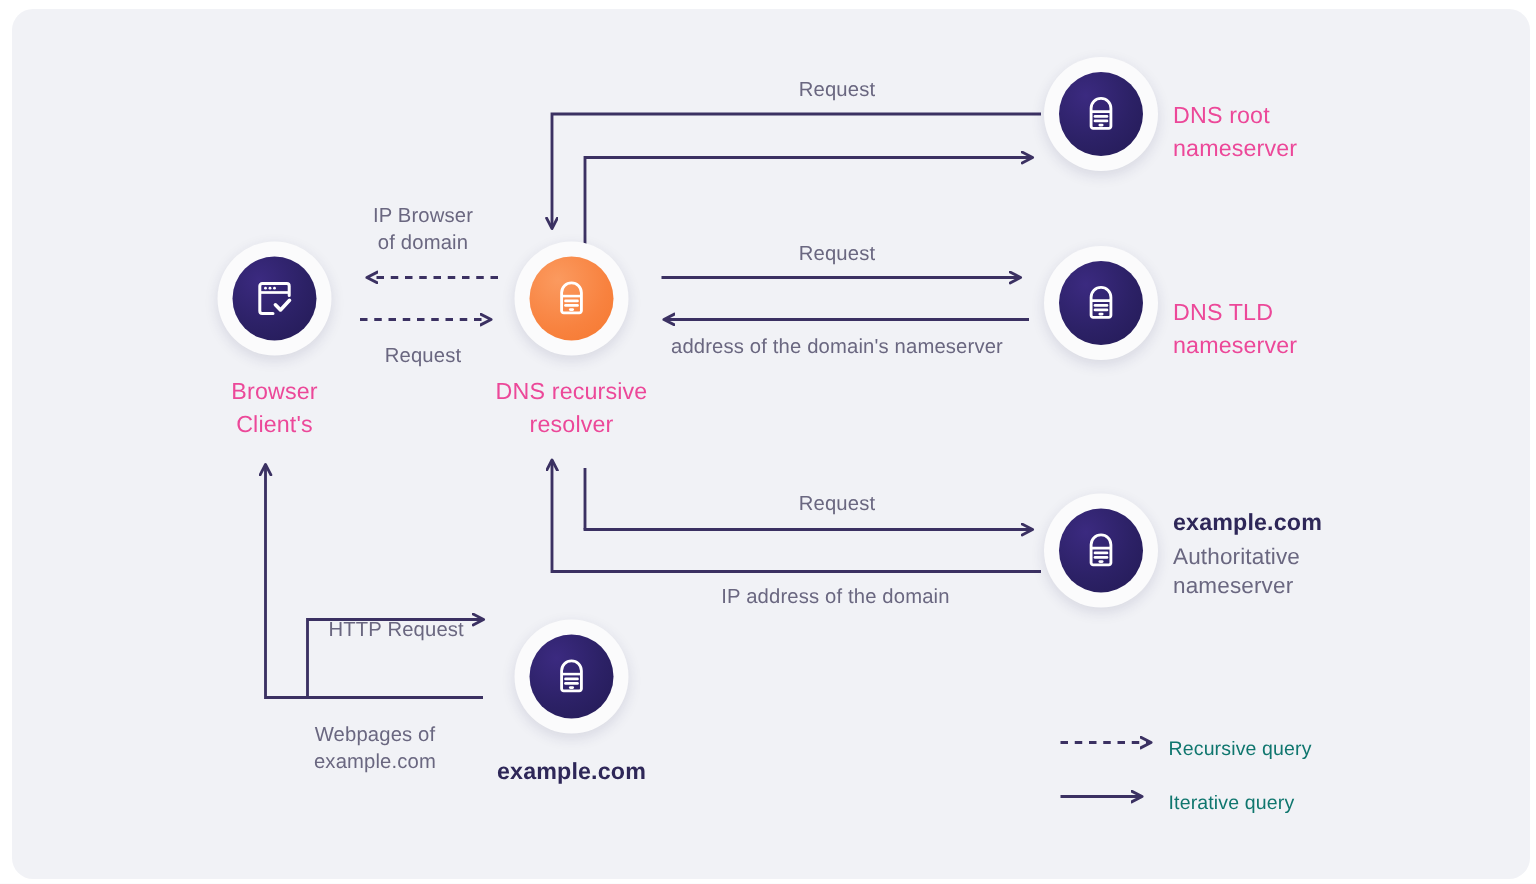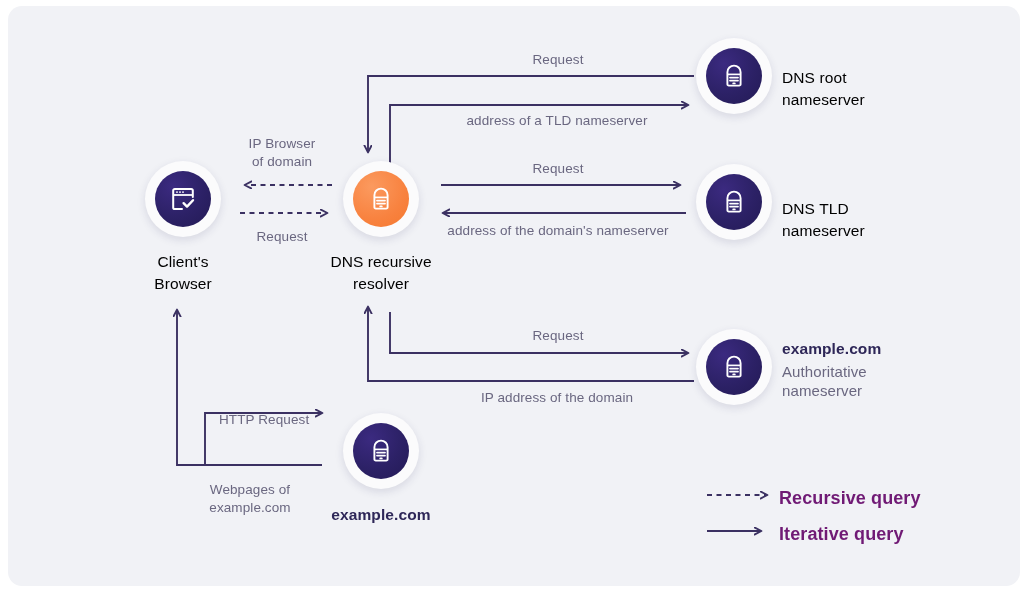--- a/index.html
+++ b/index.html
@@ -59,21 +59,21 @@
   }
   .lbl {
     position: absolute;
     color: #3b3559;
     font-size: 15.5px;
     line-height: 21px;
     letter-spacing: 0.1px;
   }
   .lbl-node {
     font-size: 15.5px;
-    color: #000000;
+    color: #ec4899;
     text-align: center;
     line-height: 22px;
   }
   .lbl-edge {
     color: #6a6780;
     font-size: 13.5px;
     line-height: 18px;
     white-space: nowrap;
   }
   .lbl-strong {
@@ -82,23 +82,23 @@
     font-size: 15.5px;
     white-space: nowrap;
   }
   .lbl-sub {
     color: #6a6780;
     font-size: 15px;
     line-height: 19px;
     white-space: nowrap;
   }
   .lbl-legend {
-    color: #701a75;
-    font-size: 18px;
-    font-weight: bold;
+    color: #0f766e;
+    font-size: 13px;
+    font-weight: normal;
     white-space: nowrap;
   }
   .ctr {
     text-align: center;
   }
 </style>
 </head>
 <body>
 
 <div id="stage">
@@ -214,22 +214,22 @@
                  h-10.4 a1.4,1.4 0 0 1 -1.4,-1.4 z" fill="none" stroke="#ffffff" stroke-width="1.9" stroke-linejoin="round"></path>
         <path d="M6.4,11.4 H19.6" stroke="#ffffff" stroke-width="1.7" fill="none"></path>
         <path d="M9.0,14.6 H17.0" stroke="#ffffff" stroke-width="1.8" fill="none" stroke-linecap="round"></path>
         <path d="M9.0,17.6 H17.0" stroke="#ffffff" stroke-width="1.8" fill="none" stroke-linecap="round"></path>
         <path d="M12.2,20.4 H13.8" stroke="#ffffff" stroke-width="1.8" fill="none" stroke-linecap="round"></path>
       </svg>
     </div>
   </div>
 
   <div class="lbl lbl-node ctr" style="left:113px; top:251px; width:140px;">
+    <div>Browser</div>
     <div>Client's</div>
-    <div>Browser</div>
   </div>
 
   <div class="lbl lbl-node ctr" style="left:301px; top:251px; width:160px;">
     <div>DNS recursive</div>
     <div>resolver</div>
   </div>
 
   <div class="lbl lbl-node" style="left:782px; top:67px; text-align:left;">
     <div>DNS root</div>
     <div>nameserver</div>
@@ -252,21 +252,20 @@
 
   <div class="lbl lbl-edge ctr" style="left:215px; top:135px; width:134px;">
     <div>IP Browser</div>
     <div>of domain</div>
   </div>
 
   <div class="lbl lbl-edge ctr" style="left:215px; top:228px; width:134px;">Request</div>
 
   <div class="lbl lbl-edge ctr" style="left:460px; top:51px; width:196px;">Request</div>
 
-  <div class="lbl lbl-edge ctr" style="left:407px; top:112px; width:300px;">address of a TLD nameserver</div>
 
   <div class="lbl lbl-edge ctr" style="left:460px; top:160px; width:196px;">Request</div>
 
   <div class="lbl lbl-edge ctr" style="left:403px; top:222px; width:310px;">address of the domain's nameserver</div>
 
   <div class="lbl lbl-edge ctr" style="left:460px; top:327px; width:196px;">Request</div>
 
   <div class="lbl lbl-edge ctr" style="left:417px; top:389px; width:280px;">IP address of the domain</div>
 
   <div class="lbl lbl-edge" style="left:219px; top:411px; text-align:left;">HTTP Request</div>

